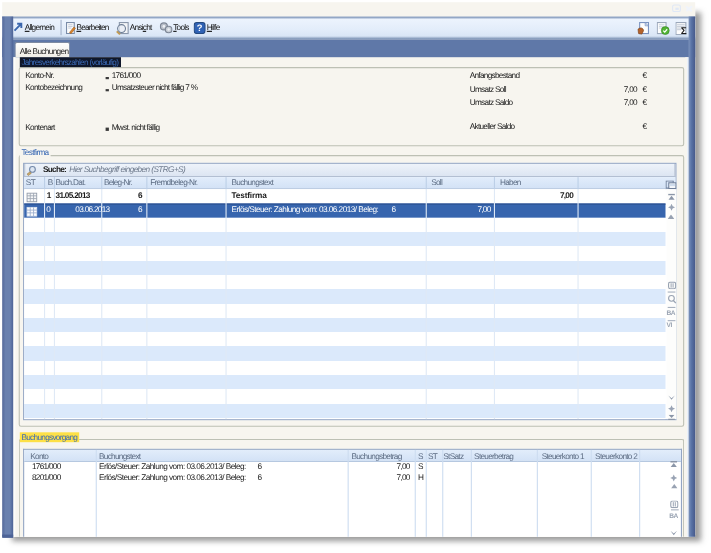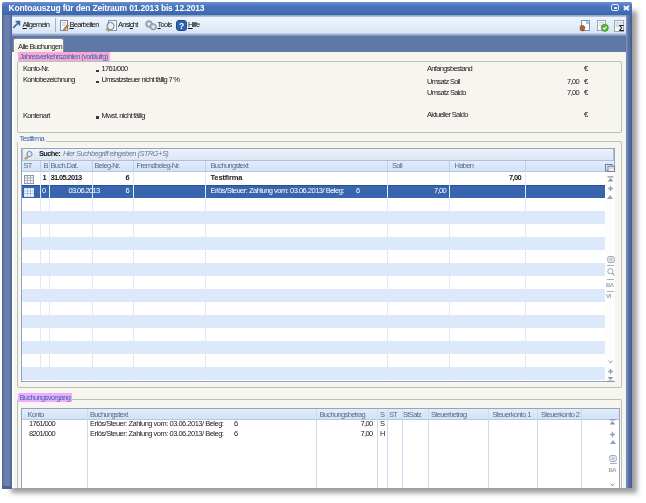--- a/index.html
+++ b/index.html
@@ -36,23 +36,20 @@
 #lborder { left:2px; top:14.5px; width:10px; height:473.5px; background:linear-gradient(90deg,#54699b,#6a81af 30%,#6a81af 70%,#4d6396); }
 #rborder { left:626px; top:14.5px; width:6px; height:473.5px; background:linear-gradient(90deg,#7f95bd,#5a74a7 40%,#46598a); }
 #bborderl { left:2px; top:486px; width:10px; height:2.5px; background:#4d6396; }
 svg { display:block; }
 </style>
 </head>
 <body>
 <div id="page">
   <div class="abs" id="shadow"></div>
   <div class="abs" id="winbg"></div>
-  <div class="abs" id="titlebar">
-    <div class="abs" id="titletext">Kontoauszug für den Zeitraum 01.2013 bis 12.2013</div>
-  </div>
   <div class="abs" id="maxbtn">
       <b></b>
     </div>
   <div class="abs" id="closex1"></div>
   <div class="abs" id="closex2"></div>
   <div class="abs" id="toolbar"></div>
 
   <div class="abs micon" style="left:12px;top:20px;width:9px;height:9px;">
     <svg width="9" height="9">
         <path d="M1.2 7.8 L7 2 M3.6 1.6 L7.4 1.6 L7.4 5.4" stroke="#3a66ad" stroke-width="1.7" fill="none"></path>
@@ -116,21 +113,21 @@
       </svg>
   </div>
   <div class="abs" id="tabstrip"></div>
   <div class="abs" id="tab">
       <span>Alle Buchungen</span>
     </div>
   <div class="abs" id="contentedge"></div>
   <div class="abs" id="contentedge2"></div>
 
   <div class="abs gbox" style="left:16.5px;top:60.5px;width:605px;height:72.5px;"></div>
-  <div class="abs t blu" style="left:17.5px;top:52.3px;background:#f9a8d4;padding:0 2px;">Jahresverkehrszahlen (vorläufig)</div>
+  <div class="abs t blu" style="left:17.5px;top:52.3px;background:#0f172a;padding:0 2px;">Jahresverkehrszahlen (vorläufig)</div>
   <div class="abs t" style="left:23px;top:64px;">Konto-Nr.</div>
   <div class="abs t" style="left:23px;top:75.3px;">Kontobezeichnung</div>
   <div class="abs t" style="left:23px;top:110.6px;">Kontenart</div>
   <div class="abs bullet" style="left:96px;top:69.5px;"></div>
   <div class="abs bullet" style="left:96px;top:80.8px;"></div>
   <div class="abs bullet" style="left:96px;top:116px;"></div>
   <div class="abs t" style="left:101.5px;top:64px;">1761/000</div>
   <div class="abs t" style="left:101.5px;top:75.3px;">Umsatzsteuer nicht fällig 7 %</div>
   <div class="abs t" style="left:101.5px;top:110.6px;">Mwst. nicht fällig</div>
   <div class="abs t" style="left:427px;top:63.8px;">Anfangsbestand</div>
@@ -271,21 +268,21 @@
       </svg>
     </div>
   <div class="abs" style="left:606.5px;top:377px;">
       <svg width="7" height="5">
         <path d="M3.5 3 L6.3 0 H0.7 Z" fill="#8b96a8"></path>
         <path d="M0.5 4.2h6" stroke="#8b96a8" stroke-width="1.2"></path>
       </svg>
     </div>
 
   <div class="abs gbox" style="left:16.5px;top:399px;width:605px;height:89px;border-bottom:none;border-radius:2px 2px 0 0;"></div>
-  <div class="abs t blu" style="left:17.5px;top:393px;background:#f0abfc;padding:0 2px;">Buchungsvorgang</div>
+  <div class="abs t blu" style="left:17.5px;top:393px;background:#fde047;padding:0 2px;">Buchungsvorgang</div>
 
   <div class="abs tblborder" style="left:21px;top:408px;width:598.5px;height:80px;border-bottom:none;background:#fff;"></div>
   <div class="abs" style="left:22px;top:409px;width:596.5px;height:11px;background:linear-gradient(180deg,#e2edfb,#d3e2f6);border-bottom:1px solid #b6c8e0;"></div>
   <div class="abs hdr" style="left:27.5px;top:409.8px;">Konto</div>
   <div class="abs hdr" style="left:90px;top:409.8px;">Buchungstext</div>
   <div class="abs hdr" style="left:319.5px;top:409.8px;">Buchungsbetrag</div>
   <div class="abs hdr" style="left:380px;top:409.8px;">S</div>
   <div class="abs hdr" style="left:389px;top:409.8px;">ST</div>
   <div class="abs hdr" style="left:403px;top:409.8px;">StSatz</div>
   <div class="abs hdr" style="left:431px;top:409.8px;">Steuerbetrag</div>

